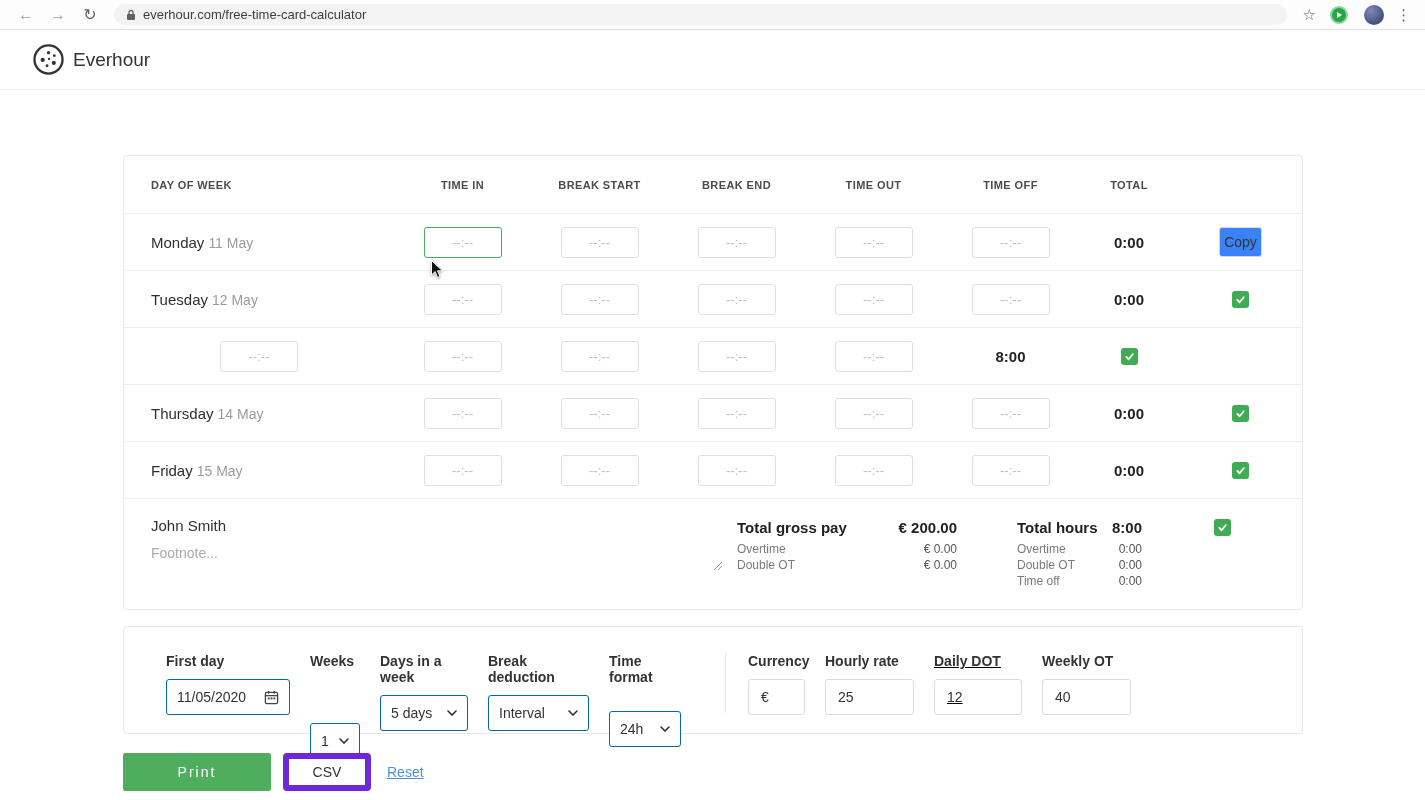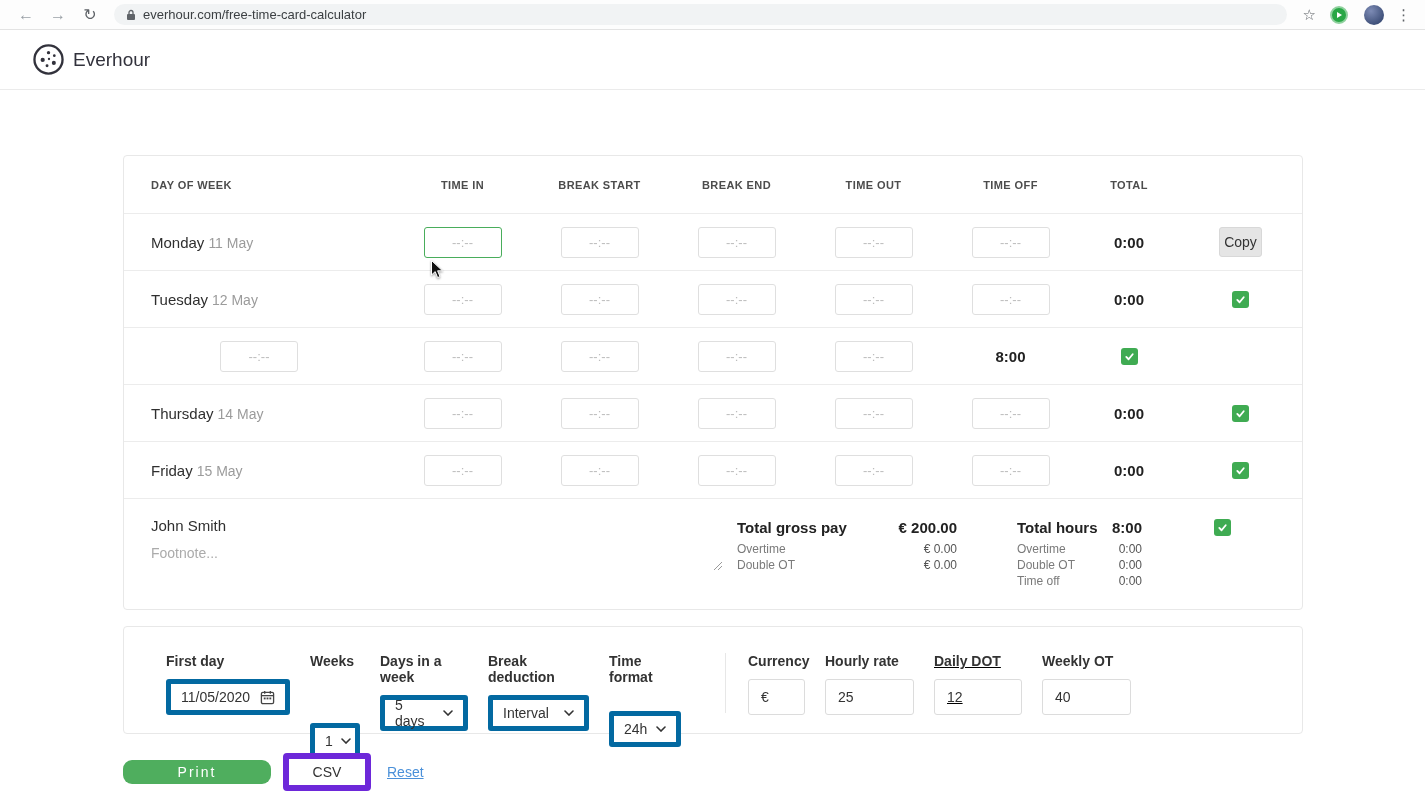--- a/index.html
+++ b/index.html
@@ -34,21 +34,21 @@
   .th { font-size:11px; font-weight:700; letter-spacing:.4px; color:#4c4c4c; text-align:center; }
   .th.left { text-align:left; padding-left:27px; }
   .cell-day { padding-left:27px; font-size:15px; color:#2f2f2f; }
   .cell-day .date { color:#9b9b9b; font-size:14px; margin-left:4px; }
   .cell-center { display:flex; justify-content:center; }
   input.time { width:78px; height:31px; border:1px solid #dfdfdf; border-radius:3px; text-align:center; font-size:13px; color:#333; background:#fff; outline:none; font-family:"Liberation Sans", sans-serif; }
   input.time::placeholder { color:#bdbdbd; }
   input.time.focused { border-color:#49ad5b; }
   .cell-total { text-align:center; font-size:15px; font-weight:700; color:#222; }
   .cell-action { display:flex; justify-content:center; }
-  .copy-btn { padding:6px 4px; background:#e5e5e5; border:1px solid #d8d8d8; border-radius:3px; font-size:14px; color:#333; font-family:"Liberation Sans", sans-serif; cursor:pointer; }
+  .copy-btn { padding:6px 4px; background:#3b82f6; border:1px solid #d8d8d8; border-radius:3px; font-size:14px; color:#333; font-family:"Liberation Sans", sans-serif; cursor:pointer; }
   .checkbox { width:17px; height:17px; border-radius:3px; background:#3fab52; display:flex; align-items:center; justify-content:center; cursor:pointer; }
 
   
   .summary { display:grid; grid-template-columns:1fr 220px 185px 160px; border-top:1px solid #ececec; padding:18px 0 20px; position:relative; }
   .sum-left { padding-left:27px; display:flex; flex-direction:column; }
   .name-input { border:none; outline:none; font-size:15px; color:#2f2f2f; width:240px; font-family:"Liberation Sans", sans-serif; }
   .footnote-input { border:none; outline:none; font-size:14px; color:#333; width:240px; margin-top:11px; font-family:"Liberation Sans", sans-serif; }
   .footnote-input::placeholder { color:#ababab; }
   .grip { position:absolute; left:589px; top:62px; }
   .sum-block { padding-top:2px; }
@@ -56,28 +56,28 @@
   .sum-row { display:flex; justify-content:space-between; font-size:12px; color:#7a7a7a; line-height:16px; }
   .sum-row .v { color:#555; }
   .sum-row.main { font-size:15px; font-weight:700; color:#222; line-height:18px; margin-bottom:4px; }
   .sum-row.main .v { color:#222; }
   .sum-action { display:flex; justify-content:center; align-items:flex-start; padding-top:2px; }
 
   
   .settings { border:1px solid #e8e8e8; border-radius:4px; margin-top:16px; height:108px; display:flex; align-items:flex-start; padding:26px 0 0 42px; }
   .field { display:flex; flex-direction:column; margin-right:20px; }
   .field label { font-size:14px; font-weight:700; color:#333; margin-bottom:10px; }
-  .control { height:36px; border:5px solid #0369a1; border-radius:3px; display:flex; align-items:center; justify-content:space-between; padding:0 10px; font-size:14px; color:#333; background:#fff; cursor:pointer; }
+  .control { height:36px; border:1px solid #0369a1; border-radius:3px; display:flex; align-items:center; justify-content:space-between; padding:0 10px; font-size:14px; color:#333; background:#fff; cursor:pointer; }
   .control svg { margin-left:8px; flex:none; }
   input.set-input { height:36px; border:1px solid #dcdcdc; border-radius:3px; font-size:14px; color:#333; padding:0 0 0 12px; outline:none; font-family:"Liberation Sans", sans-serif; }
   .vdiv { width:1px; background:#e7e7e7; height:60px; margin:0 22px 0 24px; }
 
   
   .actions { margin-top:19px; display:flex; align-items:center; }
-  .print-btn { width:148px; height:24px; background:#4fae5e; border:none; border-radius:9px; color:#fff; font-size:14px; letter-spacing:2px; font-family:"Liberation Sans", sans-serif; cursor:pointer; }
+  .print-btn { width:148px; height:38px; background:#4fae5e; border:none; border-radius:2px; color:#fff; font-size:14px; letter-spacing:2px; font-family:"Liberation Sans", sans-serif; cursor:pointer; }
   .csv-btn { width:88px; height:38px; background:#fff; border:6px solid #6d28d9; border-radius:4px; color:#333; font-size:14px; margin-left:12px; font-family:"Liberation Sans", sans-serif; cursor:pointer; }
   .reset-link { margin-left:16px; font-size:14px; color:#4a90d9; text-decoration:underline; cursor:pointer; }
 
   .cursor { position:absolute; left:430px; top:259px; z-index:10; filter:drop-shadow(0 1px 1px rgba(0,0,0,.4)); }
 </style>
 </head>
 <body>
 
 <div class="browser">
   <span class="nav-icon">←</span>

